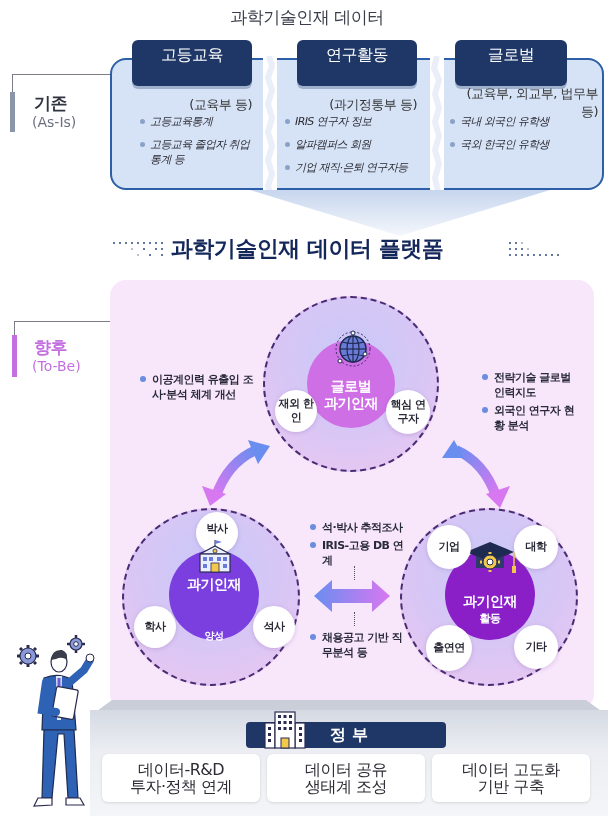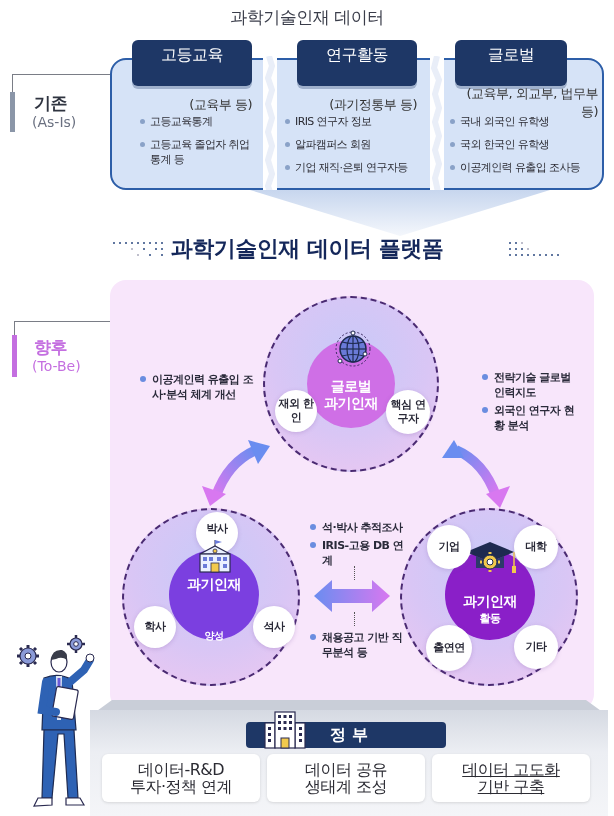--- a/index.html
+++ b/index.html
@@ -23,21 +23,21 @@
   .asis-col-gap { top:56px; width:14px; height:136px; background:#fff; }
   .asis-col-gap svg { width:14px; height:136px; display:block; }
 
   .col-tag {
     height:46px; background:#1e3766; color:#fff; font-weight:normal; font-size:16px;
     border-radius:6px; text-align:center; line-height:30px; letter-spacing:-0.5px;
     box-shadow:0 3px 0 #9fb0cc;
   }
   .col-sub { font-size:13px; color:#333; text-align:right; letter-spacing:-0.5px; }
   .col-list { font-size:11px; color:#2b2b33; letter-spacing:-0.6px; line-height:15px; }
-  .col-list li { list-style:none; position:relative; padding-left:10px; margin-bottom:8px; }
+  .col-list li { list-style:none; position:relative; padding-left:10px; margin-bottom:8px;font-style:italic; }
   .col-list li::before { content:""; position:absolute; left:0; top:5px; width:5px; height:5px; border-radius:50%; background:#8aa2c8; }
 
   .funnel { left:250px; top:190px; width:300px; height:46px; }
 
   .platform-title { left:0; width:614px; top:234px; text-align:center; font-size:22px; font-weight:bold; color:#14275a; letter-spacing:-0.5px; }
   .dots { top:240px; width:56px; height:18px; }
 
   
   .tobe-panel { left:110px; top:280px; width:484px; height:430px; background:#f8e6fb; border-radius:16px; }
 
@@ -99,21 +99,20 @@
   <li>기업 재직·은퇴 연구자등</li>
 </ul>
 
 <div class="abs" style="left:455px; top:40px; width:112px;">
   <div class="col-tag">글로벌</div>
 </div>
 <div class="abs col-sub" style="left:450px; top:85px; width:148px;">(교육부, 외교부, 법무부 등)</div>
 <ul class="abs col-list" style="left:450px; top:114px; width:152px;">
   <li>국내 외국인 유학생</li>
   <li>국외 한국인 유학생</li>
-  <li>이공계인력 유출입 조사등</li>
 </ul>
 
 <svg class="abs funnel" viewBox="0 0 300 46">
   <defs>
       <linearGradient id="fg" x1="0" y1="0" x2="0" y2="1">
         <stop offset="0" stop-color="#c7d6ee"></stop>
         <stop offset="1" stop-color="#f4f7fc"></stop>
       </linearGradient>
     </defs>
   <polygon points="0,0 300,0 150,46" fill="url(#fg)"></polygon>
@@ -316,21 +315,21 @@
 </svg>
 
 <div class="abs gov-card" style="left:102px;">
   <div>데이터-R&amp;D</div>
   <div>투자·정책 연계</div>
 </div>
 <div class="abs gov-card" style="left:267px;">
   <div>데이터 공유</div>
   <div>생태계 조성</div>
 </div>
-<div class="abs gov-card" style="left:432px;text-decoration:underline;">
+<div class="abs gov-card" style="left:432px;">
   <div>데이터 고도화</div>
   <div>기반 구축</div>
 </div>
 
 <svg class="abs" style="left:14px; top:630px; width:90px; height:180px;" viewBox="0 0 90 180">
   <g>
     <circle cx="14" cy="26" r="8" fill="#8a9ad8" stroke="#2a2a50" stroke-width="1.2"></circle>
     <circle cx="14" cy="26" r="3" fill="#fff" stroke="#2a2a50" stroke-width="1"></circle>
     <g stroke="#2a2a50" stroke-width="3">
         <line x1="14" y1="15" x2="14" y2="18"></line>

